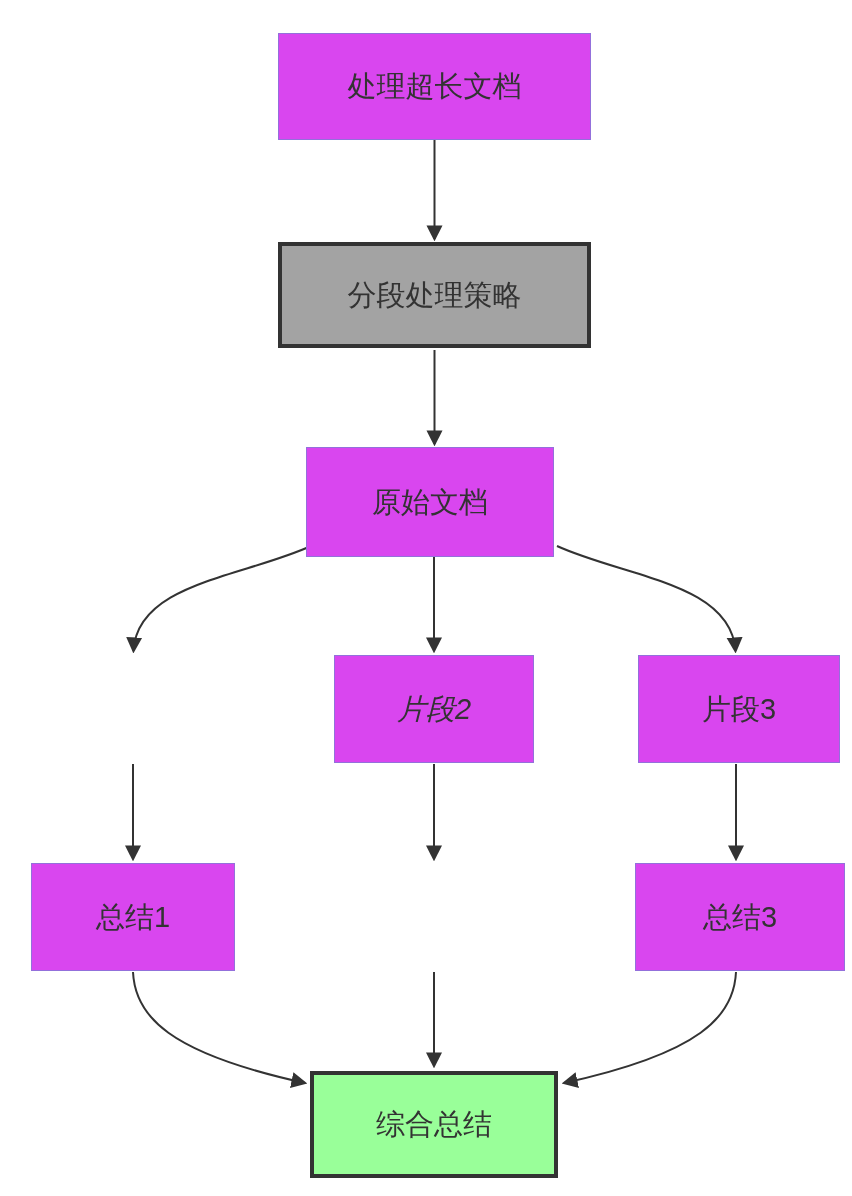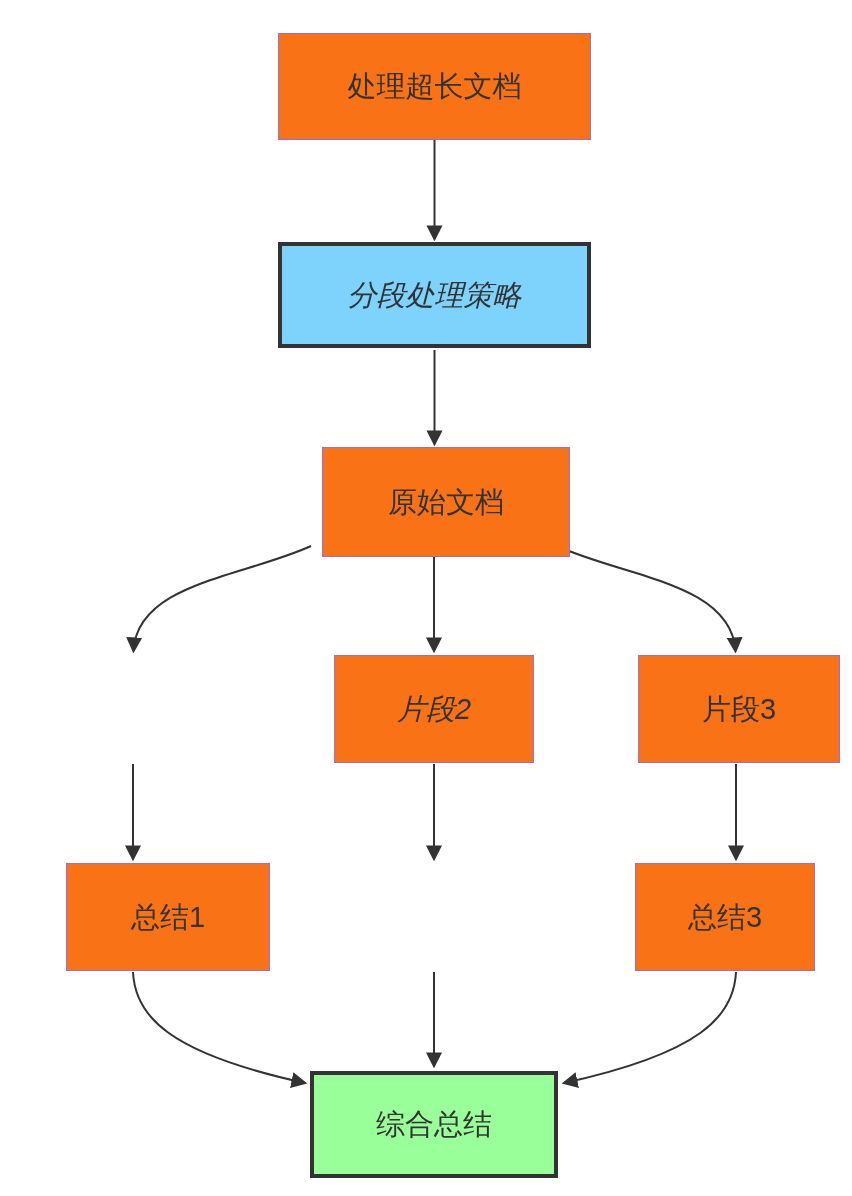--- a/index.html
+++ b/index.html
@@ -24,46 +24,45 @@
     left: 0; top: 0;
     z-index: 0;
   }
   .node {
     position: absolute;
     box-sizing: border-box;
     display: flex;
     align-items: center;
     justify-content: center;
     z-index: 1;
-    background: #f97316;
+    background: #d946ef;
     border: 1.5px solid #9370DB;
     color: #333333;
     font-size: 29px;
     line-height: 1.2;
     white-space: nowrap;
   }
   .node.highlight {
-    background: #7dd3fc;
+    background: #a3a3a3;
     border: 4px solid #333333;
-    font-style: italic;
   }
   .node.result {
     background: #99ff99;
     border: 4px solid #333333;
   }
   
   #n-doc      { left: 278px; top: 33px;   width: 313px; height: 107px; }
   #n-strategy { left: 278px; top: 242px;  width: 313px; height: 106px; }
-  #n-original { left: 322px; top: 447px;  width: 248px; height: 110px; }
+  #n-original { left: 306px; top: 447px;  width: 248px; height: 110px; }
   #n-seg1     { left: 32px;  top: 655px;  width: 202px; height: 108px; }
   #n-seg2     { left: 334px; top: 655px;  width: 200px; height: 108px; font-style: italic; }
   #n-seg3     { left: 638px; top: 655px;  width: 202px; height: 108px; justify-content: center; }
-  #n-sum1     { left: 31px;  top: 863px;  width: 204px; height: 108px; margin-left: 35px; }
+  #n-sum1     { left: 31px;  top: 863px;  width: 204px; height: 108px; }
   #n-sum2     { left: 334px; top: 863px;  width: 200px; height: 108px; }
-  #n-sum3     { left: 635px; top: 863px;  width: 180px; height: 108px; }
+  #n-sum3     { left: 635px; top: 863px;  width: 210px; height: 108px; }
   #n-final    { left: 310px; top: 1071px; width: 248px; height: 107px; }
 </style>
 </head>
 <body>
 
 <div class="canvas">
 
   <svg class="edges-svg" width="852" height="1196" viewBox="0 0 852 1196">
     <defs>
       <marker id="arrowhead" viewBox="0 0 10 10" refX="8.5" refY="5" markerWidth="8" markerHeight="9" orient="auto-start-reverse">

